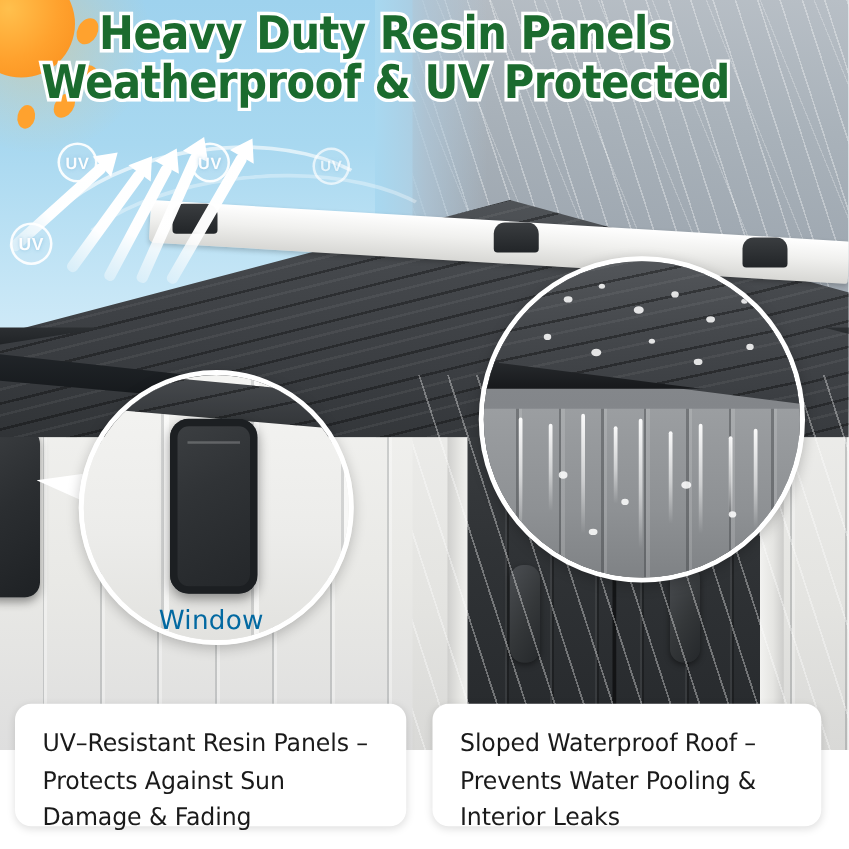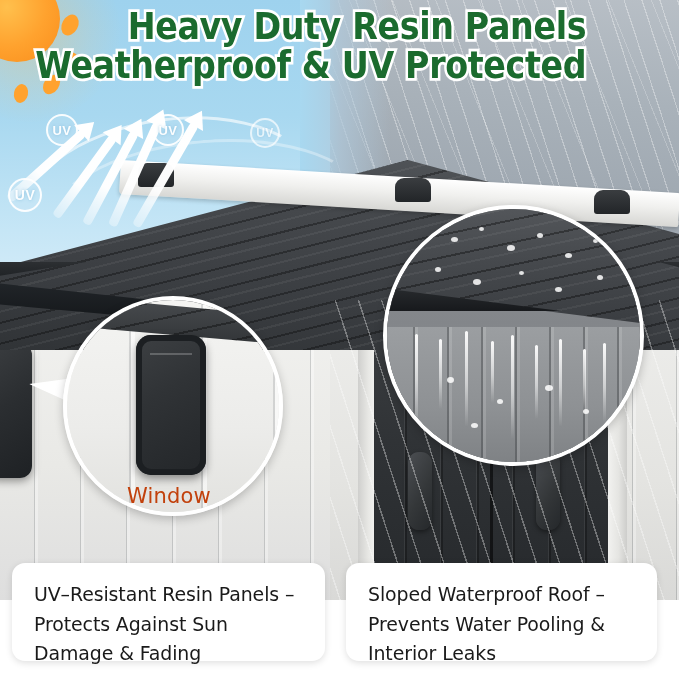--- a/index.html
+++ b/index.html
@@ -256,21 +256,21 @@
         rgba(255,255,255,0.00) 10.4px, rgba(255,255,255,0.00) 22px);
     opacity: .75;
     pointer-events: none;
   }
 
   
   .title-wrap {
     position: absolute;
     left: 0; top: 8px;
     width: 617px;
-    text-align: right;
+    text-align: center;
     line-height: 1.0;
   }
   .title-line {
     font-family: "DejaVu Sans", sans-serif;
     font-weight: 700;
     font-size: 37px;
     letter-spacing: -0.4px;
     color: #1b6b2e;
     -webkit-text-stroke: 5.5px #ffffff;
     paint-order: stroke fill;
@@ -363,21 +363,21 @@
     width: 42px; height: 2px;
     background: rgba(255,255,255,0.22);
   }
   .window-label {
     position: absolute;
     left: 63px; top: 484px;
     width: 212px;
     text-align: center;
     font-family: "DejaVu Sans", sans-serif;
     font-size: 21px;
-    color: #c2410c;
+    color: #0369a1;
     letter-spacing: .2px;
   }
   .callout-tail {
     position: absolute;
     left: 30px; top: 378px;
     width: 60px; height: 34px;
     background: #ffffff;
     clip-path: polygon(0 4px, 60px 0, 56px 34px);
     transform: rotate(-4deg);
   }

